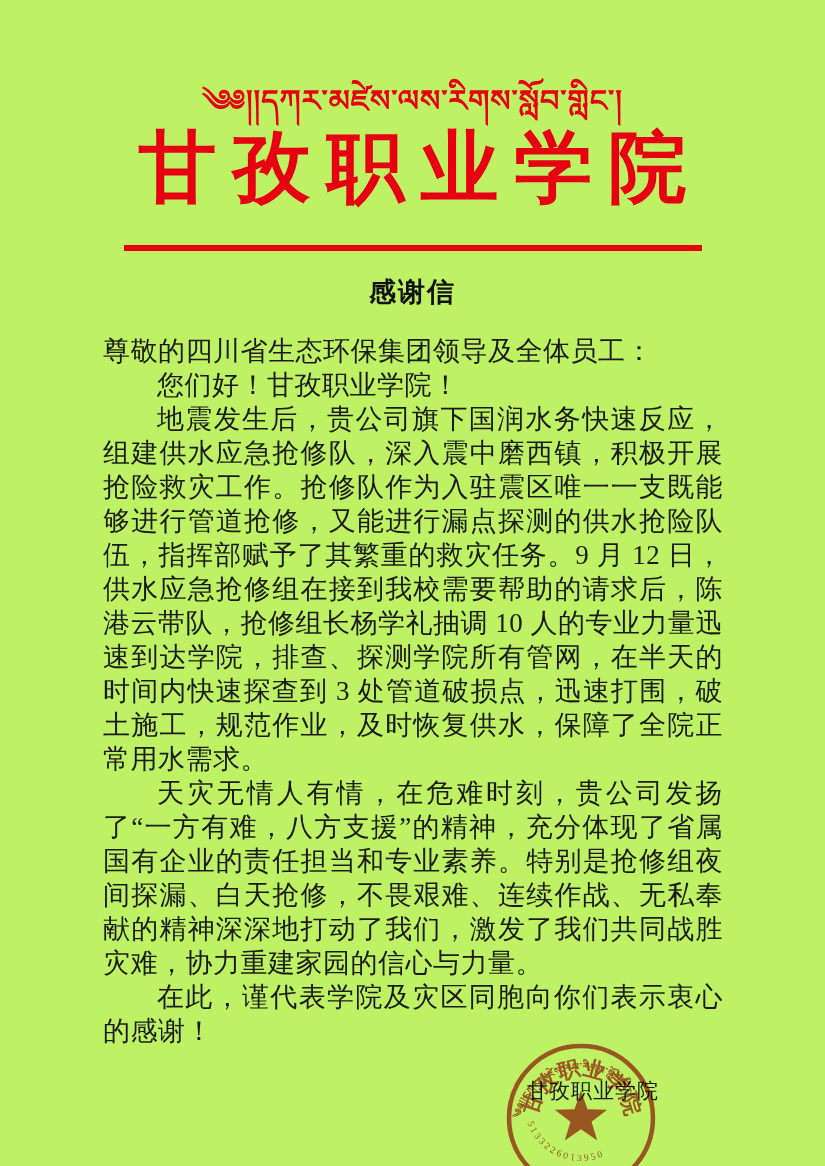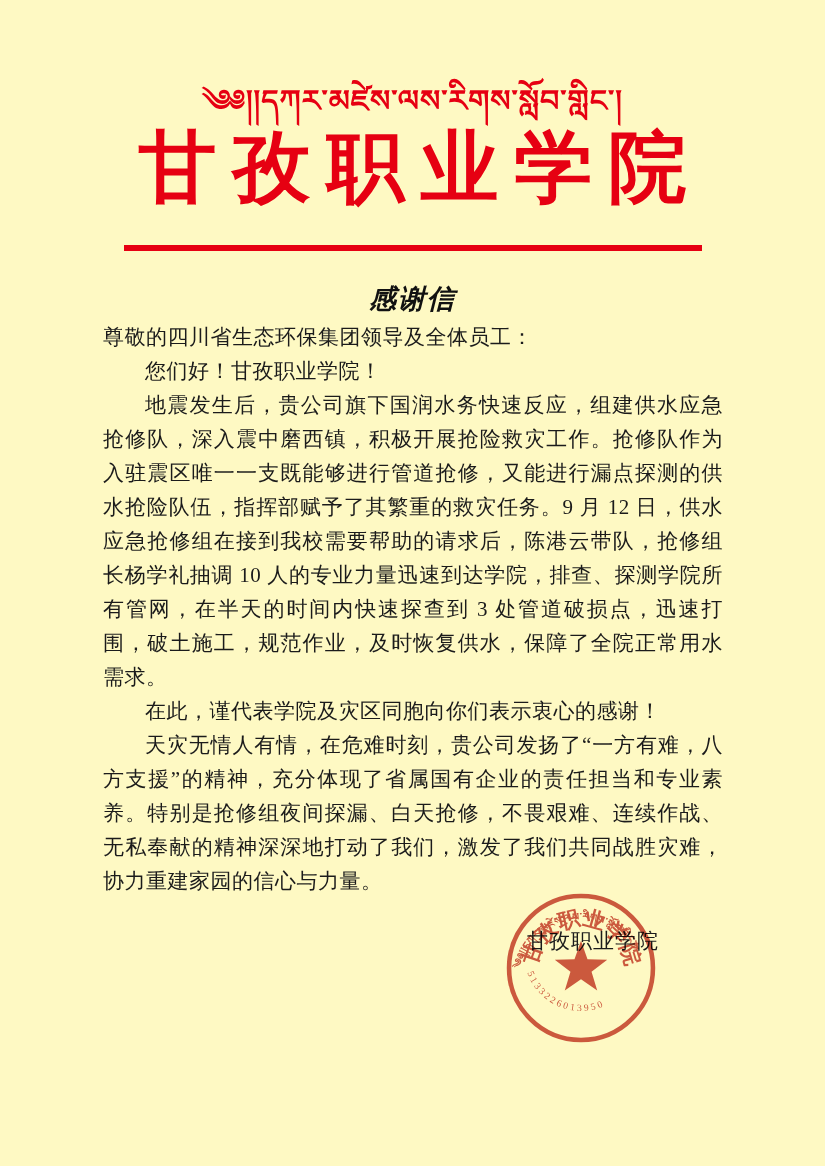--- a/index.html
+++ b/index.html
@@ -5,21 +5,21 @@
   html, body {
     margin: 0;
     padding: 0;
     background: #ffffff;
   }
   .page {
     position: relative;
     width: 825px;
     height: 1166px;
     margin: 0 auto;
-    background: #fef9c3;
+    background: #bef264;
     overflow: hidden;
     font-family: "Liberation Serif", "DejaVu Serif", serif;
   }
   .header {
     padding-top: 82px;
     text-align: center;
   }
   .tibetan-title {
     color: #e60012;
     font-size: 30px;
@@ -39,33 +39,32 @@
     white-space: nowrap;
     font-family: "Liberation Serif", "DejaVu Serif", serif;
   }
   .divider {
     width: 578px;
     height: 6px;
     margin: 34px auto 0;
     background: #e60012;
   }
   .letter-title {
-    margin-top: 30px;
+    margin-top: 23px;
     text-align: center;
     font-size: 27px;
     font-weight: bold;
     color: #111111;
     font-family: "DejaVu Sans", "Liberation Sans", sans-serif;
     letter-spacing: 2px;
-    font-style: italic;
   }
   .letter-body {
     width: 620px;
-    margin: 3px 0 0 103px;
-    font-size: 21px;
+    margin: 24px 0 0 103px;
+    font-size: 27px;
     line-height: 34px;
     color: #1b1b1b;
     text-align: justify;
     letter-spacing: 0.5px;
   }
   .letter-body p {
     margin: 0;
     text-indent: 2em;
   }
   .letter-body p.salutation {
@@ -112,22 +111,22 @@
   </div>
 
   <div class="divider"></div>
 
   <div class="letter-title">感谢信</div>
 
   <div class="letter-body">
     <p class="salutation">尊敬的四川省生态环保集团领导及全体员工：</p>
     <p>您们好！甘孜职业学院！</p>
     <p>地震发生后，贵公司旗下国润水务快速反应，组建供水应急抢修队，深入震中磨西镇，积极开展抢险救灾工作。抢修队作为入驻震区唯一一支既能够进行管道抢修，又能进行漏点探测的供水抢险队伍，指挥部赋予了其繁重的救灾任务。9 月 12 日，供水应急抢修组在接到我校需要帮助的请求后，陈港云带队，抢修组长杨学礼抽调 10 人的专业力量迅速到达学院，排查、探测学院所有管网，在半天的时间内快速探查到 3 处管道破损点，迅速打围，破土施工，规范作业，及时恢复供水，保障了全院正常用水需求。</p>
+    <p>天灾无情人有情，在危难时刻，贵公司发扬了“一方有难，八方支援”的精神，充分体现了省属国有企业的责任担当和专业素养。特别是抢修组夜间探漏、白天抢修，不畏艰难、连续作战、无私奉献的精神深深地打动了我们，激发了我们共同战胜灾难，协力重建家园的信心与力量。</p>
     <p>在此，谨代表学院及灾区同胞向你们表示衷心的感谢！</p>
-    <p>天灾无情人有情，在危难时刻，贵公司发扬了“一方有难，八方支援”的精神，充分体现了省属国有企业的责任担当和专业素养。特别是抢修组夜间探漏、白天抢修，不畏艰难、连续作战、无私奉献的精神深深地打动了我们，激发了我们共同战胜灾难，协力重建家园的信心与力量。</p>
   </div>
 
   <div class="signature-block">
     <div class="signature-name">甘孜职业学院</div>
 
     <svg class="seal" viewBox="0 0 150 150">
       <defs>
         <path id="arc-tibetan" d="M 14.5,78 A 61.5,61.5 0 0 1 135.5,78"></path>
         <path id="arc-chinese" d="M 31,77 A 44,44 0 0 1 119,77"></path>
         <path id="arc-number" d="M 20,72 A 56,56 0 0 0 130,72"></path>

